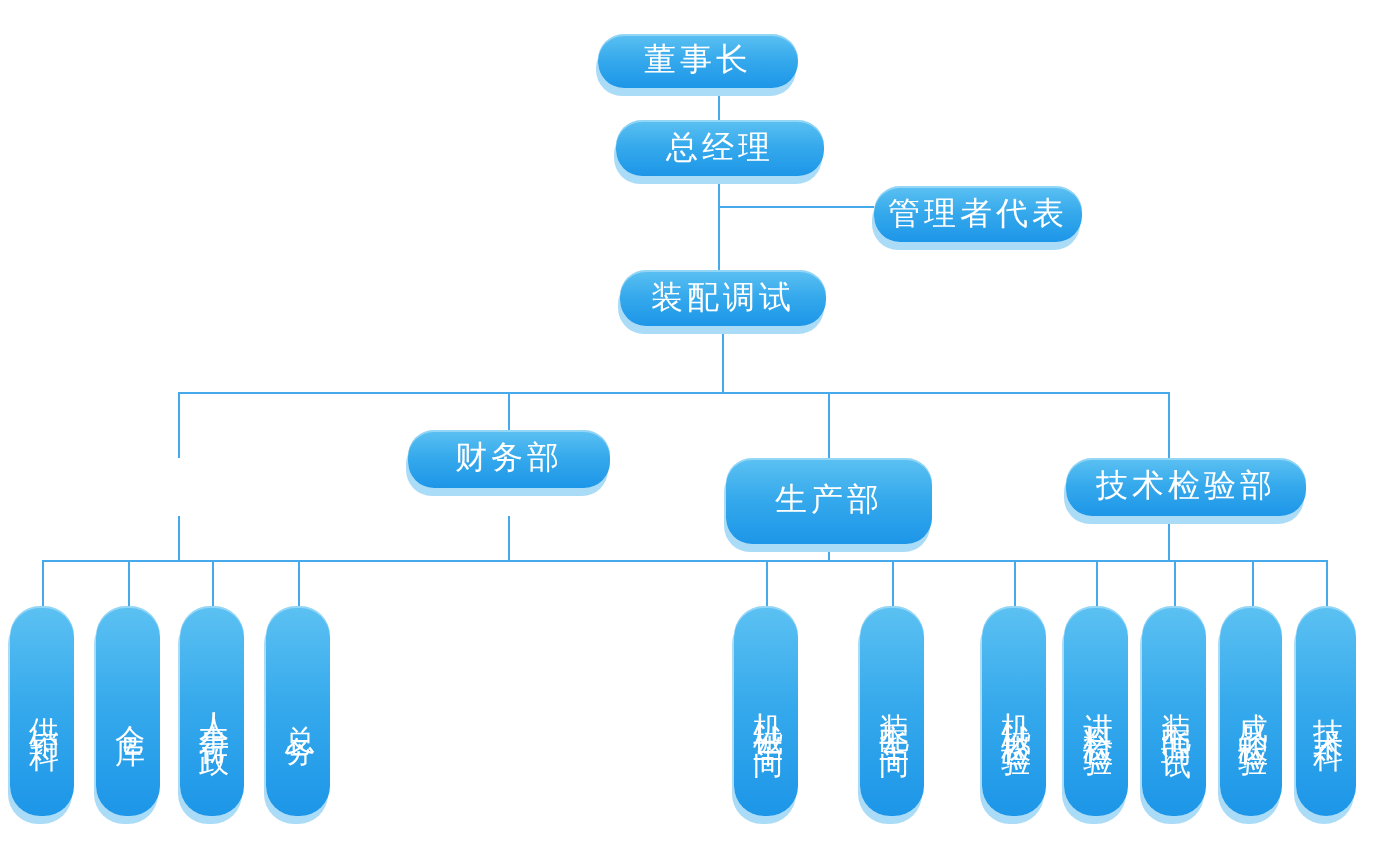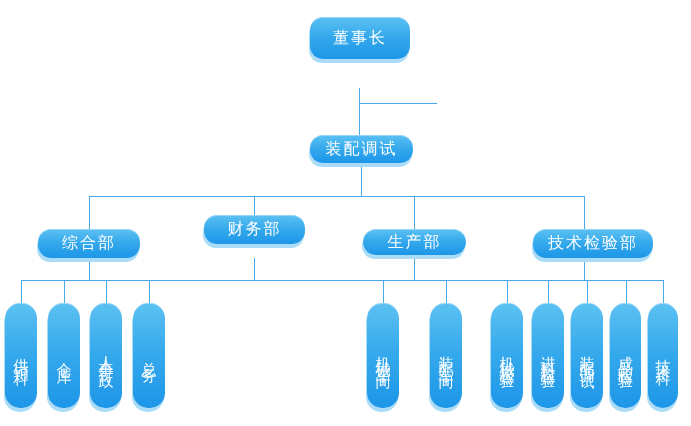--- a/index.html
+++ b/index.html
@@ -80,34 +80,37 @@
   <div class="vl" style="left:106px;top:280px;height:23px"></div>
   <div class="vl" style="left:149px;top:280px;height:23px"></div>
   <div class="vl" style="left:383px;top:280px;height:23px"></div>
   <div class="vl" style="left:446px;top:280px;height:23px"></div>
   <div class="vl" style="left:507px;top:280px;height:23px"></div>
   <div class="vl" style="left:548px;top:280px;height:23px"></div>
   <div class="vl" style="left:587px;top:280px;height:23px"></div>
   <div class="vl" style="left:626px;top:280px;height:23px"></div>
   <div class="vl" style="left:663px;top:280px;height:23px"></div>
 
-  <div class="hbox" style="left:310px;top:17px;width:100px;height:42px">
+  <div class="hbox" style="left:299px;top:17px;width:100px;height:27px">
     <span>董事长</span>
+  </div>
+  <div class="hbox" style="left:308px;top:60px;width:104px;height:28px">
+    <span>总经理</span>
+  </div>
+  <div class="hbox" style="left:437px;top:93px;width:104px;height:28px">
+    <span>管理者代表</span>
   </div>
   <div class="hbox" style="left:310px;top:135px;width:103px;height:28px">
     <span>装配调试</span>
   </div>
 
-  <div class="hbox" style="left:38px;top:229px;width:102px;height:29px">
-    <span>综合部</span>
-  </div>
   <div class="hbox" style="left:204px;top:215px;width:101px;height:29px">
     <span>财务部</span>
   </div>
-  <div class="hbox" style="left:363px;top:229px;width:103px;height:26px">
+  <div class="hbox" style="left:363px;top:229px;width:103px;height:43px">
     <span>生产部</span>
   </div>
   <div class="hbox" style="left:533px;top:229px;width:120px;height:29px">
     <span>技术检验部</span>
   </div>
 
   <div class="vbox" style="left:5px">
     <span>供销科</span>
   </div>
   <div class="vbox" style="left:48px">

